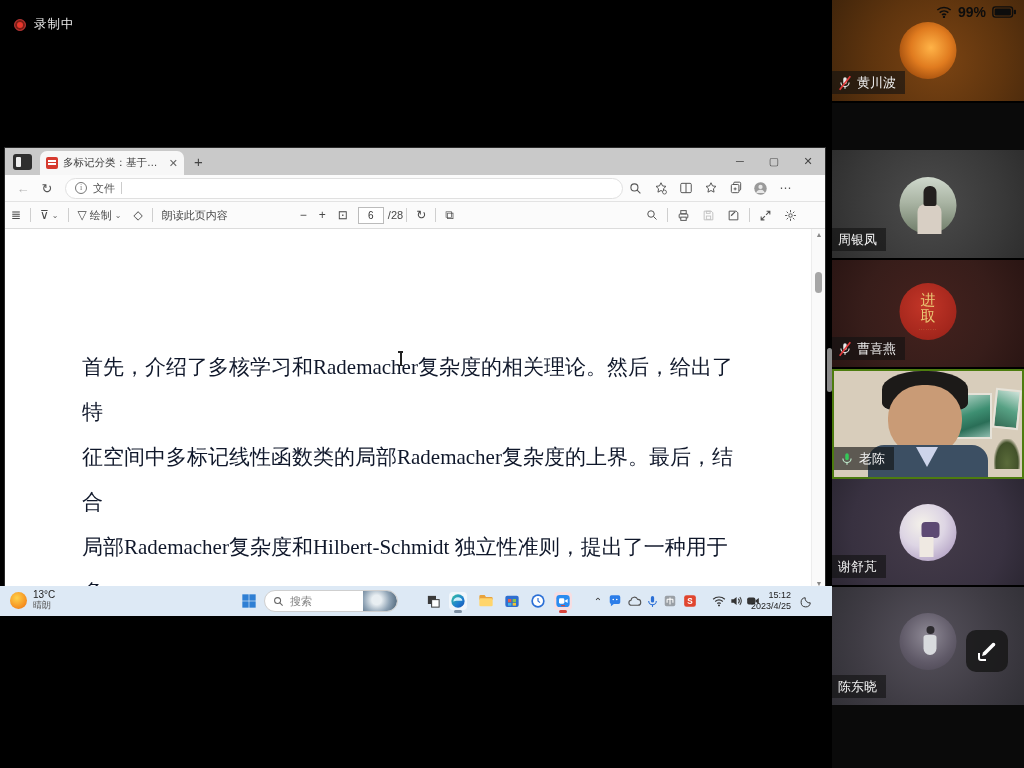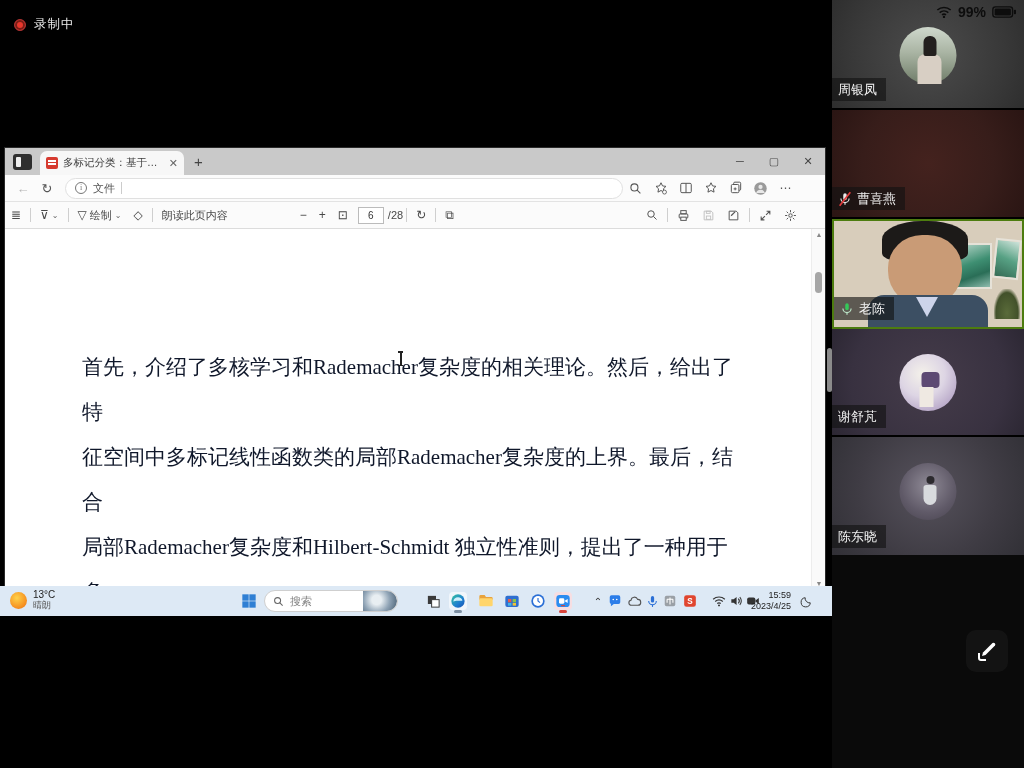--- a/index.html
+++ b/index.html
@@ -109,21 +109,21 @@
   .avatar { position:absolute; left:50%; transform:translateX(-50%); width:57px; height:57px;
             border-radius:50%; }
   .nametag { position:absolute; left:0; bottom:7px; height:23px; background:rgba(18,18,18,.62);
              display:flex; align-items:center; gap:5px; padding:0 9px 0 6px; }
   .nametag span { color:#f2f2f2; font-size:13px; }
   .micwrap { position:relative; width:14px; height:14px; flex:none; }
   .slash { position:absolute; left:-1px; top:-1px; width:16px; height:16px; }
 
   #t1 { height:103px; background:radial-gradient(circle at 55% 60%, #7b4413 0%, #5e340e 55%, #41250b 100%); }
   #a1 { top:22px; background:radial-gradient(circle at 55% 45%, #ffb347 0%, #e07b1f 45%, #9c4a0c 80%, #7a3608 100%); }
-  #t2 { height:110px; background:radial-gradient(circle at 50% 50%, #4c4c4c 0%, #383838 70%, #2e2e2e 100%); }
+  #t2 { height:110px; background:radial-gradient(circle at 50% 50%, #4c4c4c 0%, #383838 70%, #2e2e2e 100%);margin-top:47px; }
   #a2 { top:27px; background:linear-gradient(180deg,#cfd8cc 0%,#a9b4a3 45%,#6f7c68 100%); }
   #a2 .sil-head { position:absolute; left:24px; top:9px; width:13px; height:20px; background:#23201e;
                   border-radius:6px 6px 2px 2px; }
   #a2 .sil-body { position:absolute; left:18px; top:27px; width:24px; height:30px; background:#d8cfc4;
                   border-radius:8px 8px 0 0; }
   #t3 { height:109px; background:radial-gradient(circle at 50% 50%, #44221e 0%, #371d1a 60%, #2a1513 100%); }
   #a3 { top:23px; background:radial-gradient(circle at 45% 40%, #c33628 0%, #a3261c 70%, #8c1f16 100%);
         display:flex; flex-direction:column; align-items:center; justify-content:center; }
   #a3 .seal { color:#e9c673; font-size:15px; line-height:16px; width:16px; text-align:center;
               font-family:"Liberation Serif",serif; }
@@ -471,21 +471,21 @@
           <path d="M16 8a6 6 0 0 1 0 8M18.5 5.5a9.5 9.5 0 0 1 0 13" fill="none" stroke="#333" stroke-width="1.8"></path>
         </svg>
     </div>
     <div class="tb-ic" style="left:744px">
       <svg width="14" height="14" viewBox="0 0 24 24">
           <rect x="2" y="6" width="14" height="12" rx="3" fill="#333"></rect>
           <path d="M16 11l6-4v10l-6-4z" fill="#333"></path>
         </svg>
     </div>
     <div id="datetime">
-      <div>15:59</div>
+      <div>15:12</div>
       <div>2023/4/25</div>
     </div>
     <div class="tb-ic" style="left:797px">
       <svg width="13" height="13" viewBox="0 0 24 24">
           <path d="M19 14.5A8.5 8.5 0 0 1 9.5 5 8.5 8.5 0 1 0 19 14.5z" fill="none" stroke="#333" stroke-width="1.8"></path>
         </svg>
     </div>
   </div>
 
   <div id="app-scroll-thumb"></div>
@@ -499,32 +499,52 @@
         <circle cx="12" cy="16.5" r="1.8" fill="#0d0d0d"></circle>
       </svg>
     <span id="battery-pct">99%</span>
     <svg width="24" height="12" viewBox="0 0 28 14">
         <rect x="1" y="1" width="23" height="12" rx="3" fill="none" stroke="#0d0d0d" stroke-width="1.6"></rect>
         <rect x="3" y="3" width="19" height="8" rx="1.5" fill="#0d0d0d"></rect>
         <rect x="25.5" y="4.5" width="2.5" height="5" rx="1" fill="#0d0d0d"></rect>
       </svg>
   </div>
 
+  <div class="tile" id="t1">
+    <div class="avatar" id="a1"></div>
+    <div class="nametag">
+      <div class="micwrap">
+        <svg width="14" height="14" viewBox="0 0 24 24">
+            <rect x="9" y="2" width="6" height="12" rx="3" fill="#e9e9e9"></rect>
+            <path d="M5 11a7 7 0 0 0 14 0" fill="none" stroke="#e9e9e9" stroke-width="2"></path>
+            <line x1="12" y1="18" x2="12" y2="22" stroke="#e9e9e9" stroke-width="2"></line>
+          </svg>
+        <svg class="slash" viewBox="0 0 24 24">
+            <line x1="4" y1="22" x2="20" y2="2" stroke="#e23c3c" stroke-width="2.6"></line>
+          </svg>
+      </div>
+      <span>黄川波</span>
+    </div>
+  </div>
 
   <div class="tile" id="t2">
     <div class="avatar" id="a2">
       <div class="sil-body"></div>
         <div class="sil-head"></div>
     </div>
     <div class="nametag">
       <span>周银凤</span>
     </div>
   </div>
 
   <div class="tile" id="t3">
+    <div class="avatar" id="a3">
+      <div class="seal">进取</div>
+      <div class="seal-sub">········</div>
+    </div>
     <div class="nametag">
       <div class="micwrap">
         <svg width="14" height="14" viewBox="0 0 24 24">
             <rect x="9" y="2" width="6" height="12" rx="3" fill="#e9e9e9"></rect>
             <path d="M5 11a7 7 0 0 0 14 0" fill="none" stroke="#e9e9e9" stroke-width="2"></path>
             <line x1="12" y1="18" x2="12" y2="22" stroke="#e9e9e9" stroke-width="2"></line>
           </svg>
         <svg class="slash" viewBox="0 0 24 24">
             <line x1="4" y1="22" x2="20" y2="2" stroke="#e23c3c" stroke-width="2.6"></line>
           </svg>

